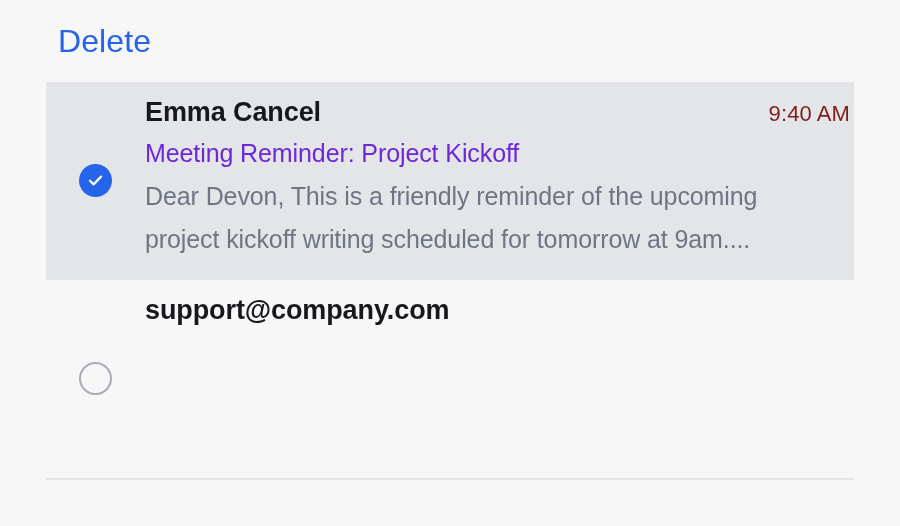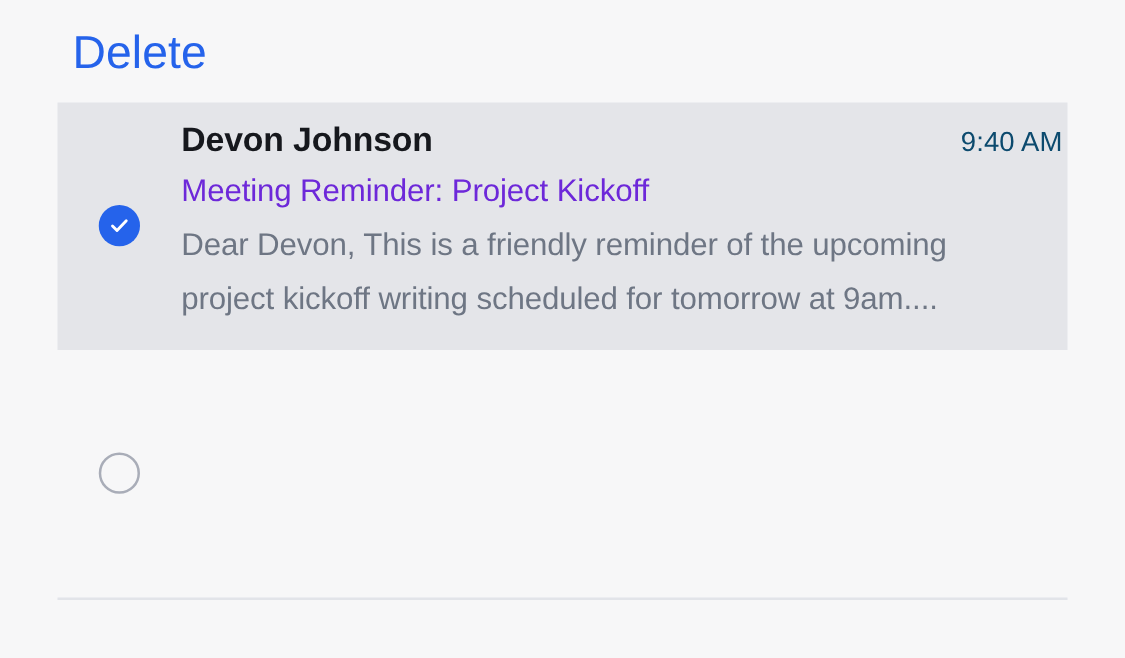--- a/index.html
+++ b/index.html
@@ -33,21 +33,21 @@
     height: 82px;
     display: flex;
     align-items: center;
     justify-content: space-between;
     padding: 0 58px 0 58px;
     box-sizing: border-box;
     background: #f7f7f8;
   }
   .action-btn {
     font-family: "Liberation Sans", sans-serif;
-    font-size: 37px;
+    font-size: 32px;
     line-height: 1;
     font-weight: 400;
     color: #2563eb;
     background: none;
     border: none;
     padding: 0;
     margin: 0;
     cursor: pointer;
     white-space: nowrap;
     letter-spacing: 0.1px;
@@ -132,21 +132,21 @@
     letter-spacing: -0.1px;
     line-height: 1.25;
     white-space: nowrap;
     overflow: hidden;
     text-overflow: ellipsis;
   }
 
   .time {
     font-size: 22px;
     font-weight: 400;
-    color: #0c4a6e;
+    color: #7f1d1d;
     white-space: nowrap;
     flex: none;
     letter-spacing: 0.1px;
     margin-left: 38px;
   }
 
   .subject {
     margin-top: 7px;
     font-size: 25px;
     font-weight: 400;
@@ -188,34 +188,35 @@
     <div class="row selected">
       <div class="select-col">
         <span class="check-circle">
           <svg width="19" height="19" viewBox="0 0 19 19" aria-hidden="true">
             <path d="M4 9.8 L7.6 13.4 L15 5.6" fill="none" stroke="#ffffff" stroke-width="2.3" stroke-linecap="round" stroke-linejoin="round"></path>
           </svg>
         </span>
       </div>
       <div class="msg">
         <div class="msg-head">
-          <div class="sender">Devon Johnson</div>
+          <div class="sender">Emma Cancel</div>
           <div class="time">9:40 AM</div>
         </div>
         <div class="subject">Meeting Reminder: Project Kickoff</div>
         <div class="preview">Dear Devon, This is a friendly reminder of the upcoming project kickoff writing scheduled for tomorrow at 9am....</div>
       </div>
     </div>
 
     <div class="row">
       <div class="select-col">
         <span class="empty-circle"></span>
       </div>
       <div class="msg">
         <div class="msg-head">
+          <div class="sender">support@company.com</div>
         </div>
       </div>
     </div>
 
     <div class="divider"></div>
 
   </div>
 </div>
 
 </body></html>

